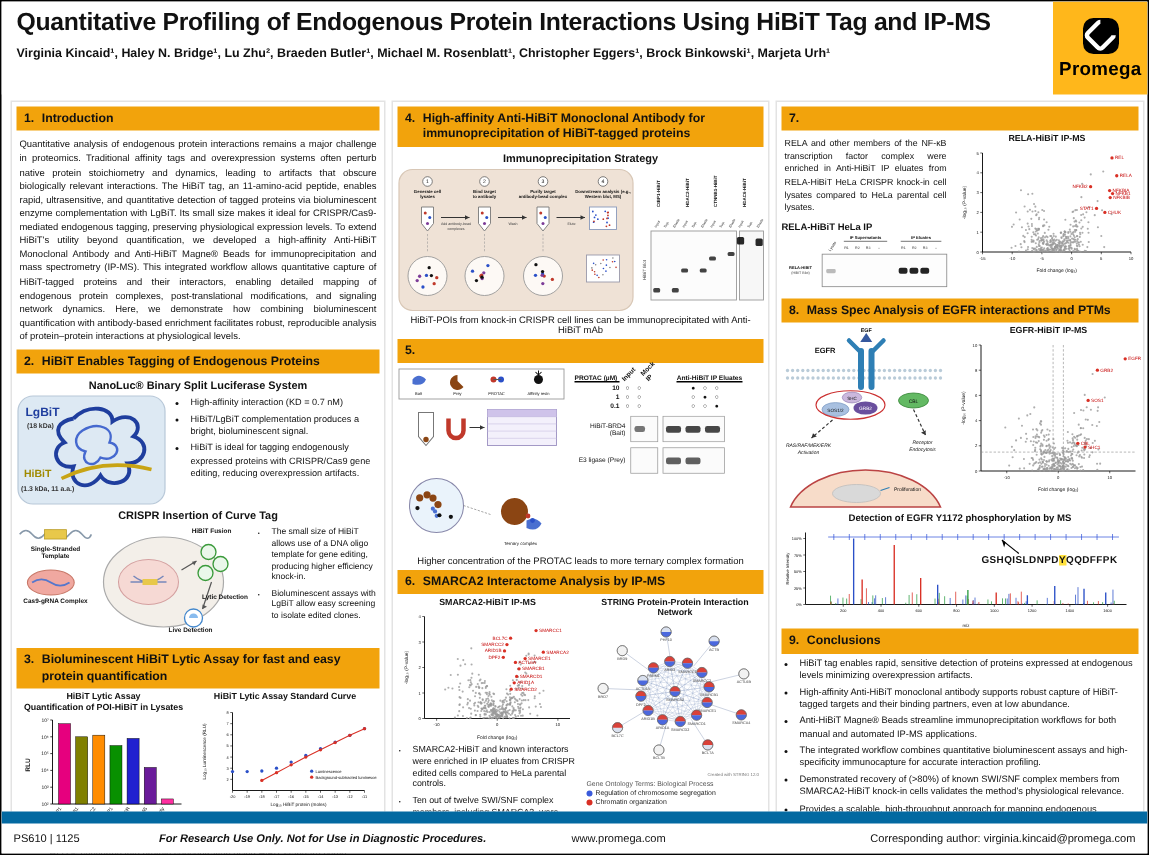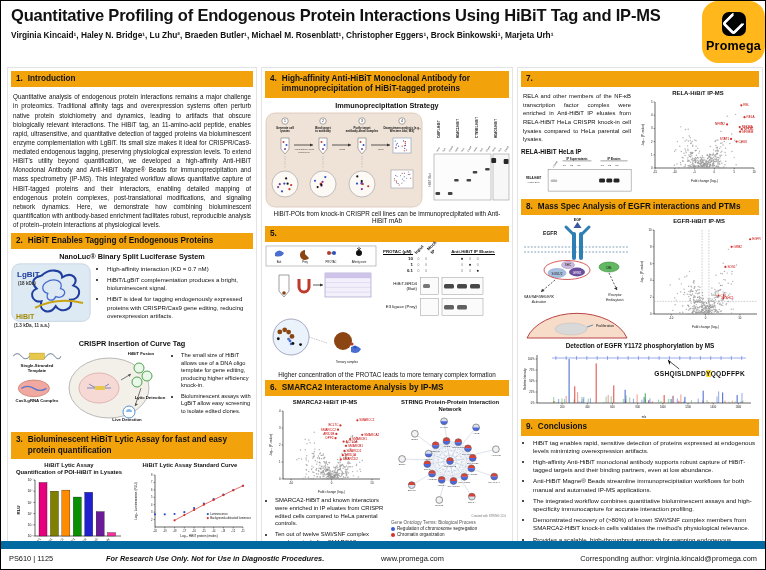--- a/index.html
+++ b/index.html
@@ -4,21 +4,21 @@
 <style>
   html,body{margin:0;padding:0;background:#999;}
   .poster{position:relative;width:766px;height:570px;background:#fff;border:1px solid #000;
     font-family:"Liberation Sans",sans-serif;color:#111;overflow:hidden;box-sizing:border-box;}
   
   .hdr{position:absolute;left:0;top:0;right:0;height:62px;background:#fff;}
   .h-title{position:absolute;left:10px;top:5px;font-size:16.5px;font-weight:bold;letter-spacing:-.2px;}
   .h-auth{position:absolute;left:10px;top:29px;font-size:8.3px;font-weight:bold;}
   .h-aff{position:absolute;left:10px;top:43px;font-size:7.6px;font-weight:bold;}
   .logo{position:absolute;top:0;right:0;width:63px;height:62px;background:#FFB71B;
-    display:flex;flex-direction:column;align-items:center;justify-content:center;gap:3px;border-radius:16px;}
+    display:flex;flex-direction:column;align-items:center;justify-content:center;gap:3px;}
   .logo-mark{width:24px;height:24px;background:#000;border-radius:7px;display:flex;align-items:center;justify-content:center;}
   .logo-mark span{display:block;width:11px;height:11px;border:3px solid #fff;border-radius:4px;transform:rotate(45deg);border-top-color:transparent;}
   .logo-word{font-size:12.5px;font-weight:bold;color:#000;letter-spacing:.2px;}
   
   .col{position:absolute;top:66px;border:1px solid #e3e3e3;background:#fff;padding:3px;box-sizing:border-box;height:480px;}
   #col1{left:6px;width:250px;} #col2{left:260px;width:252px;} #col3{left:516px;width:246px;}
   .bar{display:flex;gap:5px;background:#F2A30C;padding:3px 5px;font-weight:bold;font-size:8.2px;line-height:1.25;margin-bottom:3px;}
   .par{font-size:6.3px;line-height:1.45;text-align:justify;padding:2px 2px 4px 2px;}
   .subhead{font-size:7.3px;font-weight:bold;text-align:center;margin:2px 0;}
   .bullets{margin:2px 0 3px 0;padding-left:10px;font-size:6.1px;line-height:1.32;}
@@ -70,21 +70,21 @@
       <span>Introduction</span>
     </div>
     <div class="par">Quantitative analysis of endogenous protein interactions remains a major challenge in proteomics. Traditional affinity tags and overexpression systems often perturb native protein stoichiometry and dynamics, leading to artifacts that obscure biologically relevant interactions. The HiBiT tag, an 11-amino-acid peptide, enables rapid, ultrasensitive, and quantitative detection of tagged proteins via bioluminescent enzyme complementation with LgBiT. Its small size makes it ideal for CRISPR/Cas9-mediated endogenous tagging, preserving physiological expression levels. To extend HiBiT's utility beyond quantification, we developed a high-affinity Anti-HiBiT Monoclonal Antibody and Anti-HiBiT Magne® Beads for immunoprecipitation and mass spectrometry (IP-MS). This integrated workflow allows quantitative capture of HiBiT-tagged proteins and their interactors, enabling detailed mapping of endogenous protein complexes, post-translational modifications, and signaling network dynamics. Here, we demonstrate how combining bioluminescent quantification with antibody-based enrichment facilitates robust, reproducible analysis of protein–protein interactions at physiological levels.</div>
 
     <div class="bar">
       <span class="num">2.</span>
       <span>HiBiT Enables Tagging of Endogenous Proteins</span>
     </div>
     <div class="subhead">NanoLuc® Binary Split Luciferase System</div>
     <div class="row" style="gap:6px;">
-      <div class="rel" style="width:80px;height:74px;">
+      <div class="rel" style="width:100px;height:74px;">
         <div>
             <svg viewBox="0 0 100 74" width="100%">
               <rect x="1" y="1" width="98" height="72" rx="10" fill="#dde9f3" stroke="#b8c8d8" stroke-width="0.8"></rect>
               <path d="M38,16 C48,6 64,8 64,18 C76,10 86,20 78,28 C90,32 86,46 74,46 C80,58 62,64 56,54 C48,66 34,60 38,48 C26,50 22,36 32,32 C24,24 28,18 38,16" fill="none" stroke="#1f3e9e" stroke-width="2.6"></path>
               <path d="M44,24 C54,18 66,22 62,32 C72,34 66,46 56,42 C52,50 42,46 46,38 C38,36 38,28 44,24" fill="none" stroke="#2a52c8" stroke-width="1.6" opacity="0.85"></path>
               <path d="M30,56 C46,48 66,44 90,50" fill="none" stroke="#c8a415" stroke-width="2.4"></path>
             </svg>
           </div>
         <div class="abslbl nano-lg" style="left:6px;top:8px;">LgBiT</div>
         <div class="abslbl kda" style="left:7px;top:18px;">(18 kDa)</div>

